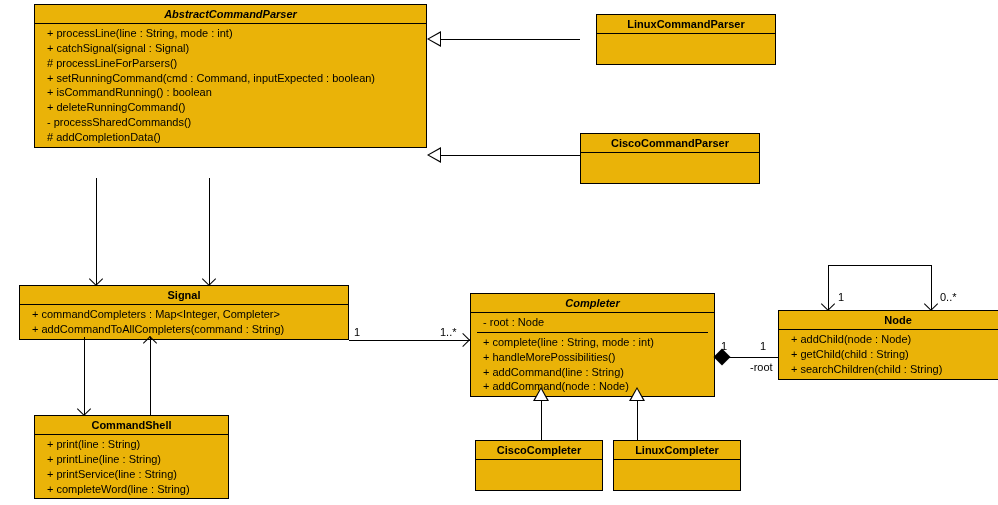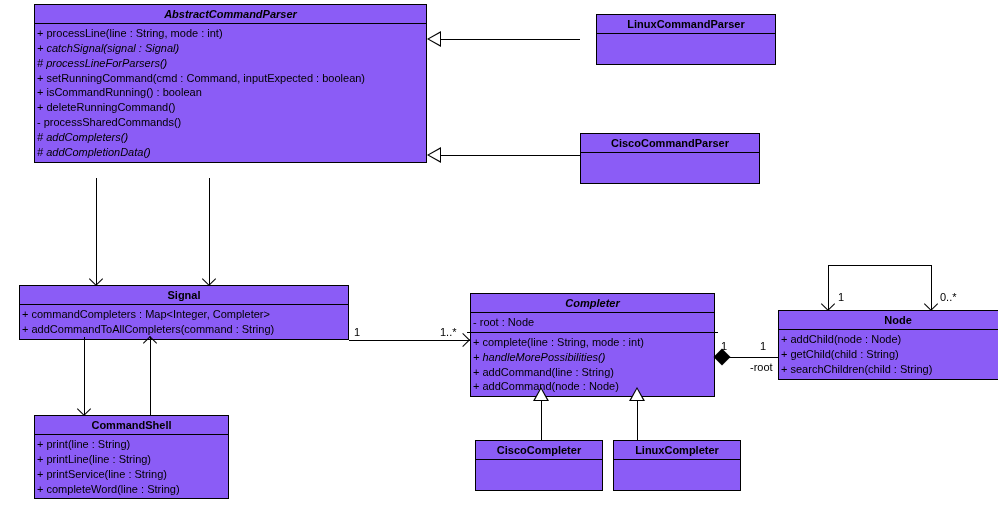--- a/index.html
+++ b/index.html
@@ -8,36 +8,36 @@
     padding: 0;
     font-family: Arial, sans-serif;
     font-size: 11px;
     background: #fff;
     width: 998px;
     height: 505px;
     position: relative;
   }
   .uml-class {
     position: absolute;
-    background: #8b5cf6;
+    background: #eab308;
     border: 1px solid #000;
   }
   .uml-header {
     font-weight: bold;
     text-align: center;
     padding: 3px 6px;
     border-bottom: 1px solid #000;
   }
   .uml-header.abstract { font-style: italic; }
   .uml-body {
-    padding: 2px 2px;
+    padding: 2px 12px;
   }
   .uml-empty { min-height: 30px; }
   .member { white-space: nowrap; line-height: 1.35; }
-  .member.abstract { font-style: italic; }
+  .member.abstract { }
   .section-sep { border-top: 1px solid #000; margin: 2px -6px; }
   .conn { position: absolute; background: #000; }
   .arrowhead-hollow {
     position: absolute;
     width: 0; height: 0;
     border-style: solid;
   }
   .arrowhead-hollow.left {
     border-width: 8px 14px 8px 0;
     border-color: transparent #000 transparent transparent;
@@ -85,21 +85,20 @@
 <div class="uml-class" style="left:34px; top:4px; width:393px;">
   <div class="uml-header abstract">AbstractCommandParser</div>
   <div class="uml-body">
     <div class="member">+ processLine(line : String, mode : int)</div>
     <div class="member abstract">+ catchSignal(signal : Signal)</div>
     <div class="member abstract"># processLineForParsers()</div>
     <div class="member">+ setRunningCommand(cmd : Command, inputExpected : boolean)</div>
     <div class="member">+ isCommandRunning() : boolean</div>
     <div class="member">+ deleteRunningCommand()</div>
     <div class="member">- processSharedCommands()</div>
-    <div class="member abstract"># addCompleters()</div>
     <div class="member abstract"># addCompletionData()</div>
   </div>
 </div>
 
 <div class="uml-class" style="left:596px; top:14px; width:180px;">
   <div class="uml-header">LinuxCommandParser</div>
   <div class="uml-body uml-empty"></div>
 </div>
 
 <div class="uml-class" style="left:580px; top:133px; width:180px;">

